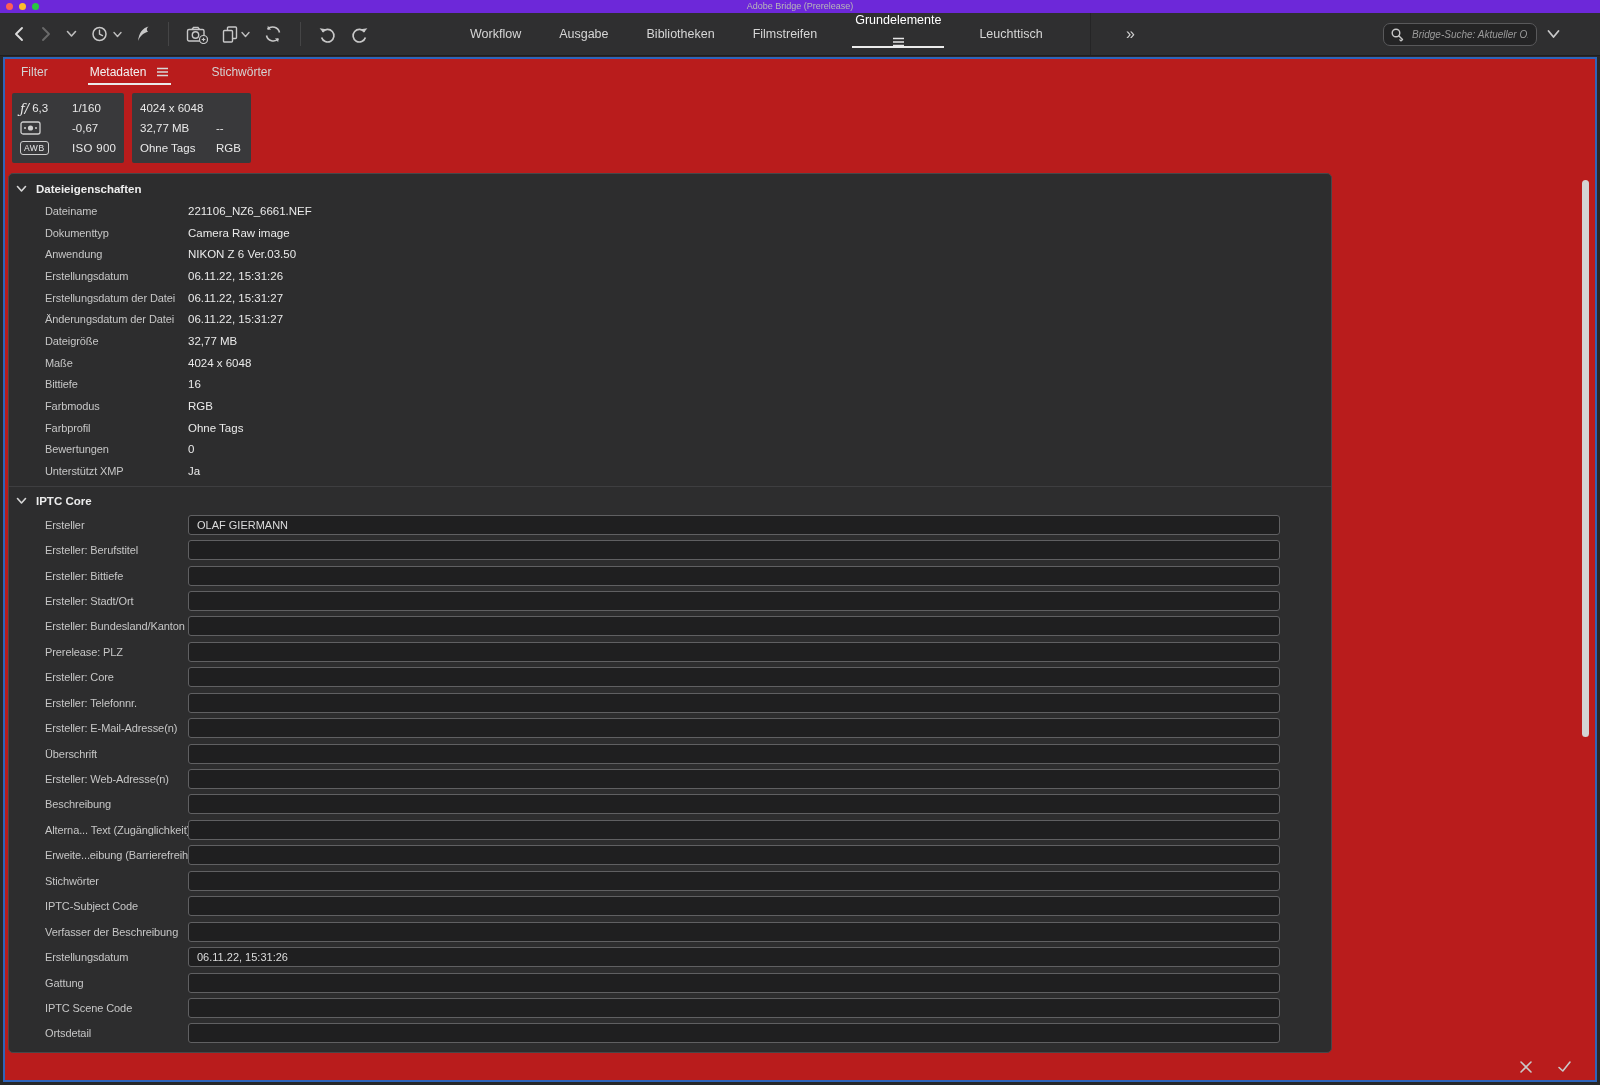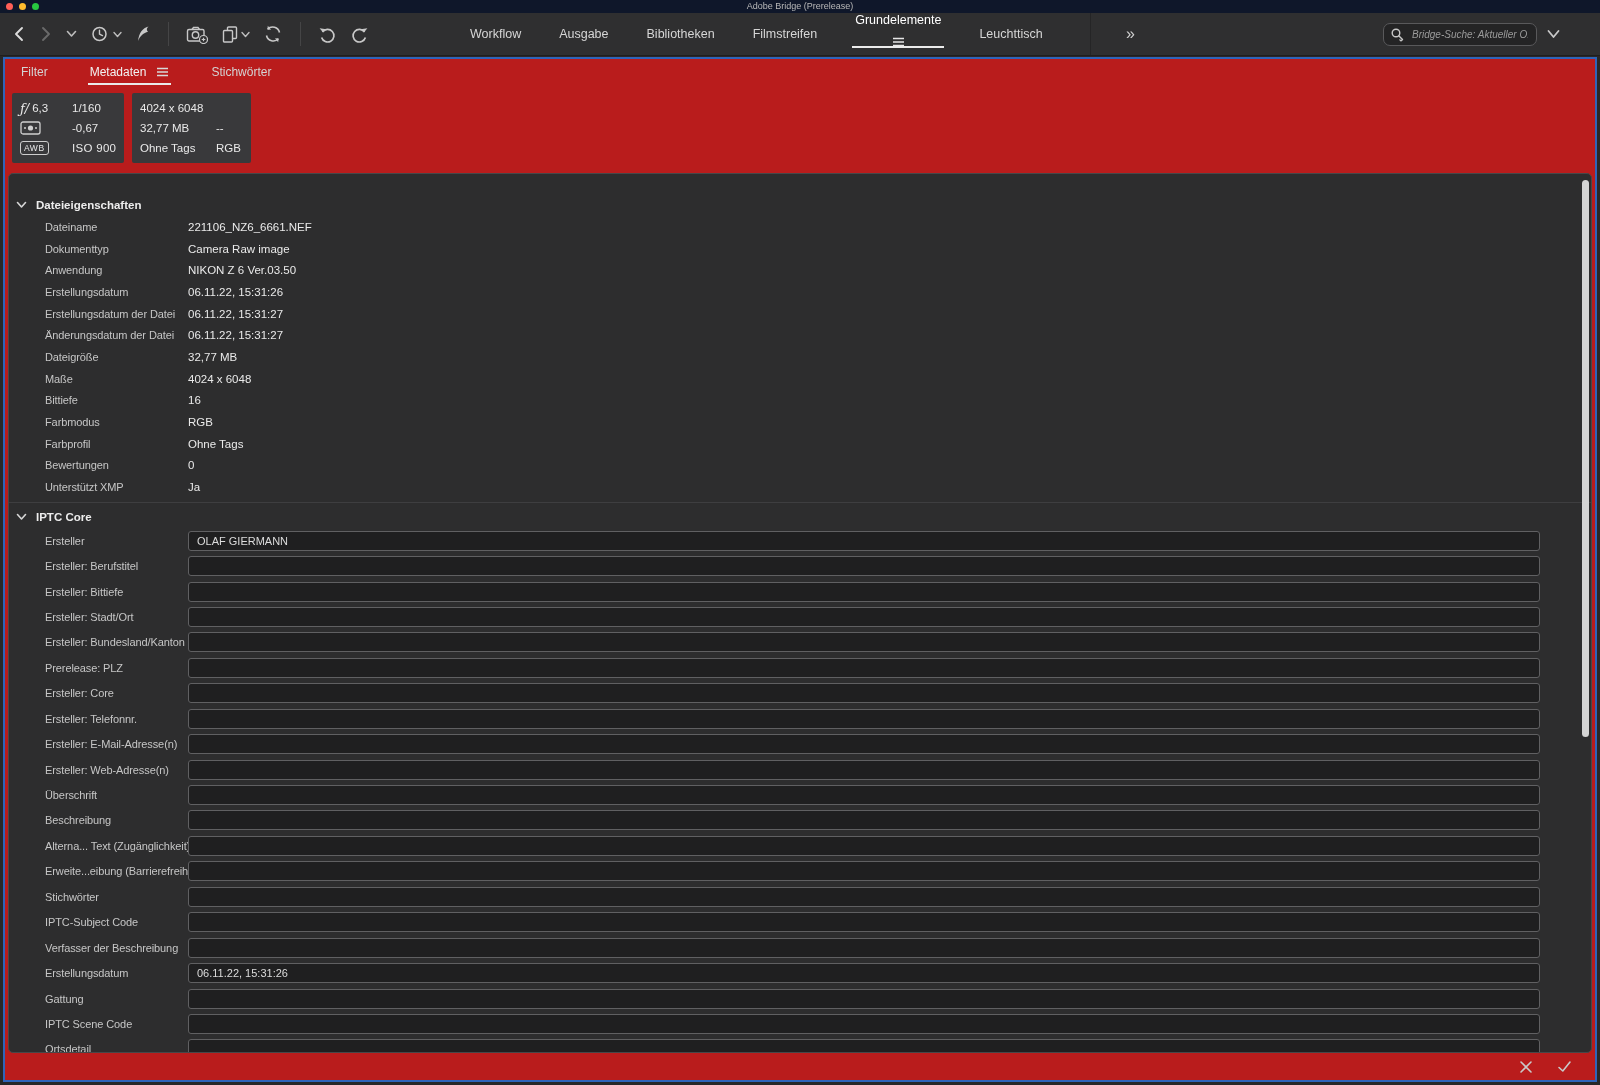--- a/index.html
+++ b/index.html
@@ -1,20 +1,20 @@
 <!DOCTYPE html>
 <html><head>
 <meta charset="utf-8">
 <style>
   html,body{margin:0;padding:0;background:#1a1a1a;}
   #window{position:relative;width:1600px;height:1085px;background:#282828;
     font-family:"Liberation Sans",sans-serif;overflow:hidden;
     -webkit-font-smoothing:antialiased;}
   
-  .titlebar{position:absolute;left:0;top:0;width:100%;height:13px;background:#0f172a;}
+  .titlebar{position:absolute;left:0;top:0;width:100%;height:13px;background:#6d28d9;}
   .lights{position:absolute;left:6px;top:3px;display:flex;gap:6px;}
   .light{width:7px;height:7px;border-radius:50%;}
   .light.red{background:#ff5f57}.light.yellow{background:#febc2e}.light.green{background:#28c840}
   .wtitle{position:absolute;left:0;top:0;width:100%;height:13px;line-height:13px;
     text-align:center;font-size:9px;color:#b8b8b8;}
   
   .toolbar{position:absolute;left:0;top:13px;width:100%;height:43px;background:#2f2f30;
     border-bottom:1px solid #1f1f1f;box-sizing:border-box;}
   .navgroup{position:absolute;left:10px;top:0;height:42px;display:flex;align-items:center;gap:9px;}
   .tbtn{display:flex;align-items:center;justify-content:center;height:28px;padding:0 2px;}
@@ -47,22 +47,22 @@
     display:flex;flex-direction:column;justify-content:space-between;padding:6px 0;box-sizing:border-box;}
   #placard1{left:7px;width:112px;}
   #placard2{left:127px;width:119px;}
   .pl-row{display:flex;align-items:center;height:18px;padding-left:8px;font-size:11.5px;color:#e9e9e9;}
   #placard1 .c1{width:52px;flex:none;display:flex;align-items:center;gap:3px;}
   #placard2 .c1{width:76px;flex:none;}
   .ap-sym{font-family:"DejaVu Serif",serif;font-style:italic;font-size:13px;}
   .awb{font-size:8.5px;border:1px solid #cdcdcd;border-radius:3px;padding:1px 3px;letter-spacing:.5px;}
   .iso{letter-spacing:.3px;}
   
-  .meta-list{position:absolute;left:3px;top:114px;width:1584px;height:880px;background:#2d2d2e;
-    border:1px solid #474749;border-radius:5px;box-sizing:border-box;overflow:hidden;padding-top:20px;}
+  .meta-list{position:absolute;left:3px;top:114px;width:1324px;height:880px;background:#2d2d2e;
+    border:1px solid #474749;border-radius:5px;box-sizing:border-box;overflow:hidden;padding-top:4px;}
   .section-header{display:flex;align-items:center;gap:9px;height:22px;padding-left:7px;
     font-size:11.5px;font-weight:700;color:#ededed;}
   .section-divider{height:1px;background:#3e3e40;margin:4px 0 3px 0;}
   .fp-row{display:flex;align-items:center;height:21.7px;padding-left:36px;}
   .iptc-row{display:flex;align-items:center;height:25.45px;padding-left:36px;}
   .lbl{width:143px;flex:none;color:#c6c6c6;font-size:11px;letter-spacing:-0.1px;
     white-space:nowrap;overflow:hidden;}
   .val{color:#eaeaea;font-size:11.5px;white-space:nowrap;text-align:right;}
   .field{flex:1;margin-right:51px;height:20px;background:#1f1f20;border:1px solid #606062;
     border-radius:3px;color:#dcdcdc;font-size:11px;padding:0 8px;box-sizing:border-box;
@@ -356,25 +356,25 @@
           </div>
           <div class="iptc-row">
             <span class="lbl">Ersteller: Telefonnr.</span>
             <input type="text" class="field" value="" style="">
           </div>
           <div class="iptc-row">
             <span class="lbl">Ersteller: E-Mail-Adresse(n)</span>
             <input type="text" class="field" value="" style="">
           </div>
           <div class="iptc-row">
+            <span class="lbl">Überschrift</span>
+            <input type="text" class="field" value="" style="">
+          </div>
+          <div class="iptc-row">
             <span class="lbl">Ersteller: Web-Adresse(n)</span>
-            <input type="text" class="field" value="" style="">
-          </div>
-          <div class="iptc-row">
-            <span class="lbl">Überschrift</span>
             <input type="text" class="field" value="" style="">
           </div>
           <div class="iptc-row">
             <span class="lbl">Beschreibung</span>
             <input type="text" class="field" value="" style="">
           </div>
           <div class="iptc-row">
             <span class="lbl">Alterna... Text (Zugänglichkeit)</span>
             <input type="text" class="field" value="" style="">
           </div>

